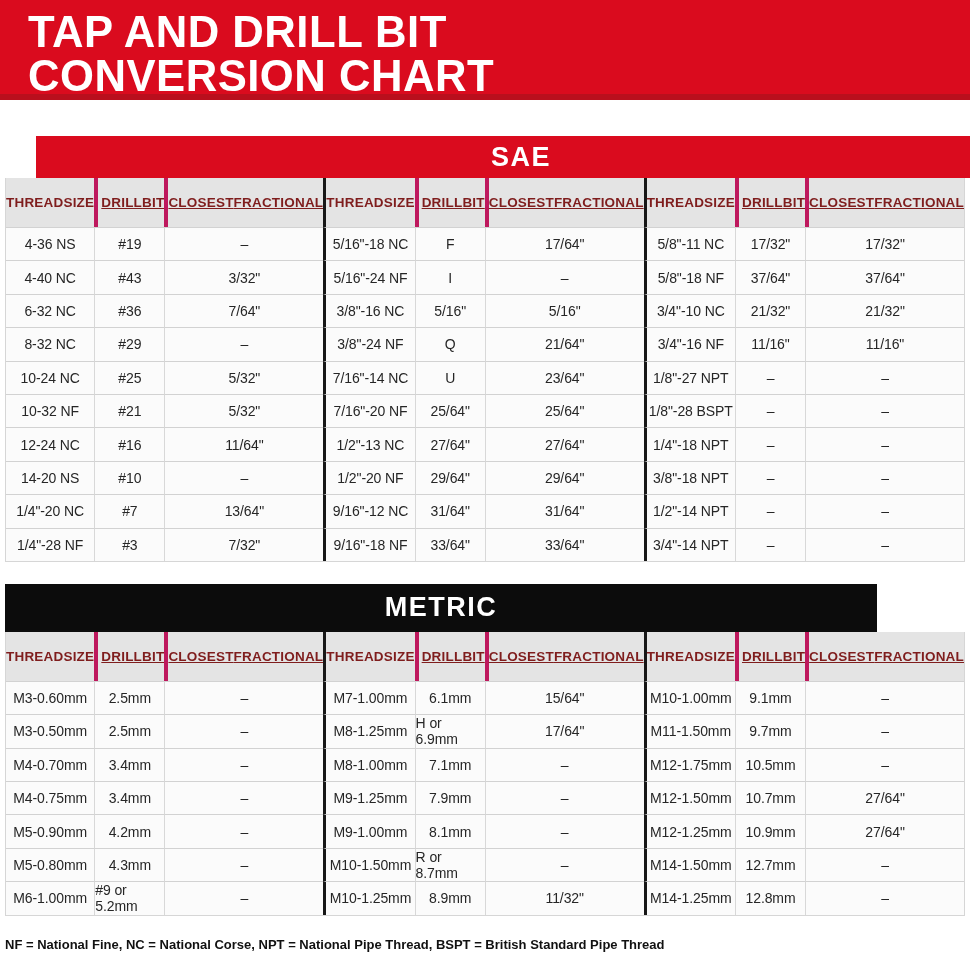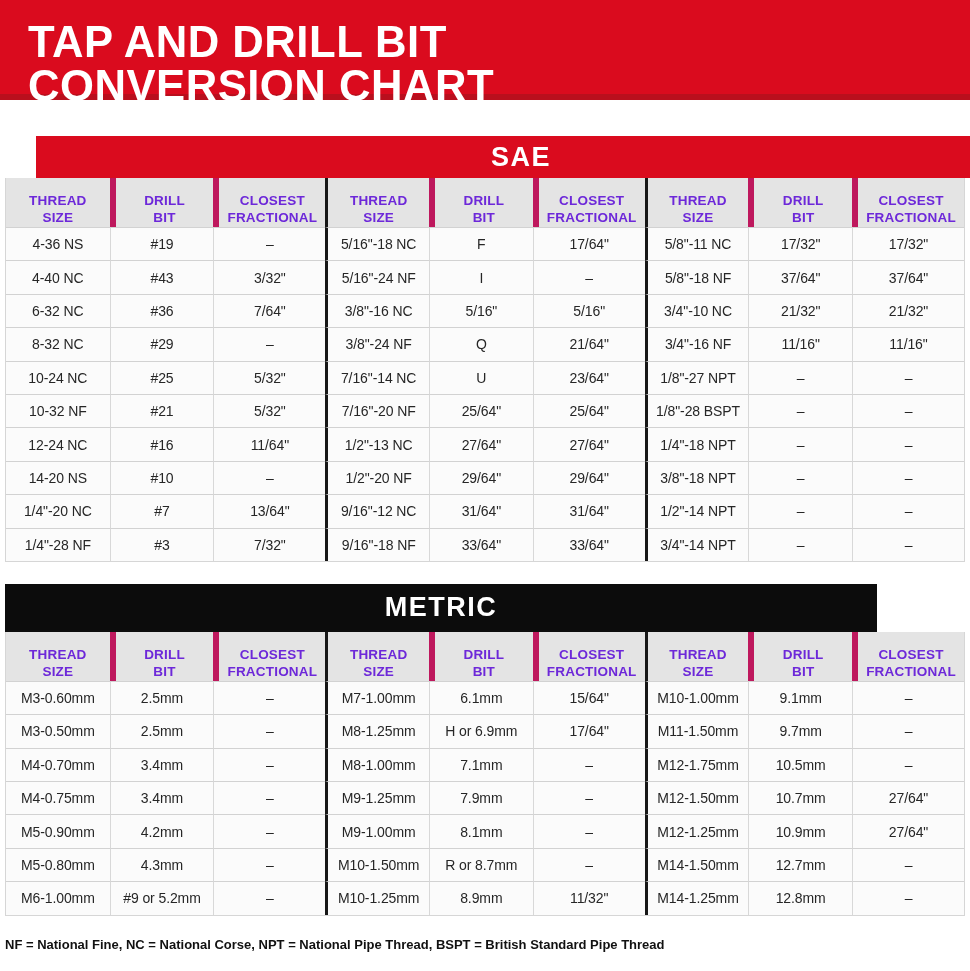--- a/index.html
+++ b/index.html
@@ -8,21 +8,21 @@
     background: #ffffff;
     overflow: hidden;
     font-family: "Liberation Sans", sans-serif;
   }
 
   
   .banner {
     width: 970px; height: 100px;
     background: var(--red, #da0b1e);
     border-bottom: 6px solid var(--dark-red, #b90f1d);
-    padding: 20px 0 0 28px;
+    padding: 10px 0 0 28px;
   }
   .banner-title {
     color: #ffffff;
     font-weight: bold;
     font-size: 45px;
     line-height: 0.98;
     letter-spacing: 0.5px;
     transform: scaleX(0.97);
     transform-origin: left top;
   }
@@ -46,29 +46,29 @@
     margin: 0 5px;
     display: grid;
     grid-template-columns: repeat(3, 1fr 1fr 1.08fr);
     grid-template-rows: 49px;
     grid-auto-rows: 33.4px;
     border: 1px solid #d6d6d6;
     border-top: none;
   }
   .th {
     background: #e4e4e4;
-    display: flex; flex-direction: column;
+    display: flex; flex-direction: row;
     align-items: center; justify-content: flex-end;
     font-weight: bold;
     font-size: 13.5px;
     line-height: 1.3;
     letter-spacing: 0.2px;
-    color: #6d28d9;
-  }
-  .hsep { border-left: 6px solid #be185d; }
+    color: #7f1d1d;
+  }
+  .hsep { border-left: 4px solid #be185d; text-decoration: underline; }
   .td {
     background: #fbfbfb;
     display: flex; align-items: center; justify-content: center;
     font-size: 14px;
     color: #262626;
     letter-spacing: -0.1px;
     border-top: 1px solid #d2d2d2;
   }
   .csep { border-left: 1px solid #d8d8d8; }
   .group-start { border-left: 3px solid #171717; }

